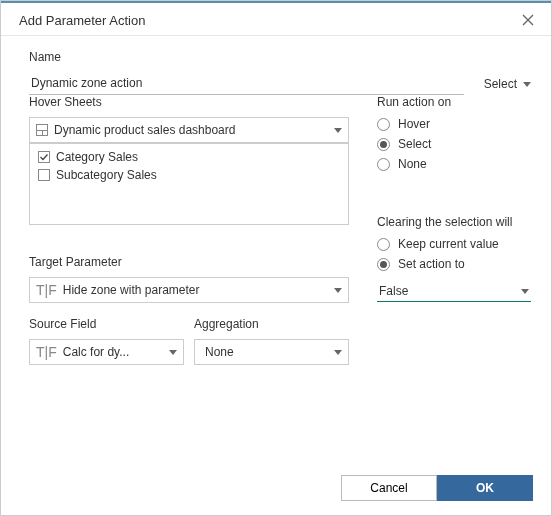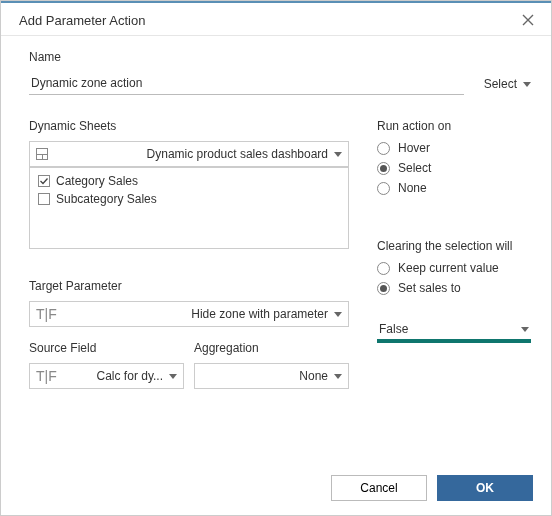--- a/index.html
+++ b/index.html
@@ -45,21 +45,20 @@
   }
   .section-label {
     font-size: 12px;
     color: #333;
     margin-bottom: 8px;
   }
   .name-row {
     display: flex;
     align-items: flex-end;
     gap: 20px;
-    margin-bottom: 24px;
   }
   .name-input {
     flex: 1;
     border: none;
     border-bottom: 1px solid #bbb;
     padding: 4px 2px;
     font-size: 12px;
     color: #333;
     outline: none;
     background: transparent;
@@ -90,21 +89,20 @@
     background: #fff;
     cursor: pointer;
     gap: 6px;
     white-space: nowrap;
     overflow: hidden;
   }
   .dropdown .dd-label {
     flex: 1;
     overflow: hidden;
     text-overflow: ellipsis;
-    text-align: right;
   }
   .dd-caret {
     width: 0; height: 0;
     border-left: 4px solid transparent;
     border-right: 4px solid transparent;
     border-top: 5px solid #666;
   }
   .sheets-box {
     border: 1px solid #ccc;
     padding: 6px 8px;
@@ -177,33 +175,33 @@
     left: 50%;
     border-left: 1px solid #888;
   }
   .sf-row {
     display: flex;
     gap: 10px;
     margin-top: 6px;
   }
   .sf-col { display:flex; flex-direction:column; }
   .clear-dropdown {
-    border-bottom: 4px solid #0f766e;
+    border-bottom: 1px solid #0f766e;
     display:flex;
     align-items:center;
     padding: 3px 2px;
-    margin-top: 24px;
+    margin-top: 10px;
     cursor:pointer;
     font-size:12px;
   }
   .clear-dropdown .dd-label { flex: 1; }
   .footer {
     display:flex;
     justify-content: flex-end;
-    gap: 10px;
+    gap: 0;
     padding: 12px 18px 14px;
   }
   .btn {
     min-width: 96px;
     height: 26px;
     font-size: 12px;
     border: 1px solid #bbb;
     background: #fff;
     cursor: pointer;
     display:inline-flex;
@@ -238,21 +236,21 @@
     <div class="name-row">
       <input class="name-input" value="Dynamic zone action" style="">
       <div class="insert-row">
         <span>Select</span>
         <span class="dd-caret"></span>
       </div>
     </div>
 
     <div class="cols">
       <div class="left-col">
-        <div class="section-label">Dynamic Sheets</div>
+        <div class="section-label">Hover Sheets</div>
         <div class="dropdown" style="width:100%;">
           <span class="dash-icon"></span>
           <span class="dd-label">Dynamic product sales dashboard</span>
           <span class="dd-caret"></span>
         </div>
         <div class="sheets-box">
           <div class="chk-row">
             <span class="chk">
               <svg width="10" height="10" viewBox="0 0 10 10">
                   <path d="M1.5 5 L4 7.5 L8.5 2.5" stroke="#444" stroke-width="1.3" fill="none"></path>
@@ -309,21 +307,21 @@
 
         <div style="height:38px"></div>
 
         <div class="section-label">Clearing the selection will</div>
         <div class="radio-row">
           <span class="radio"></span>
           <span>Keep current value</span>
         </div>
         <div class="radio-row">
           <span class="radio checked"></span>
-          <span>Set sales to</span>
+          <span>Set action to</span>
         </div>
         <div class="clear-dropdown">
           <span class="dd-label">False</span>
           <span class="dd-caret"></span>
         </div>
       </div>
     </div>
   </div>
 
   <div class="footer">

